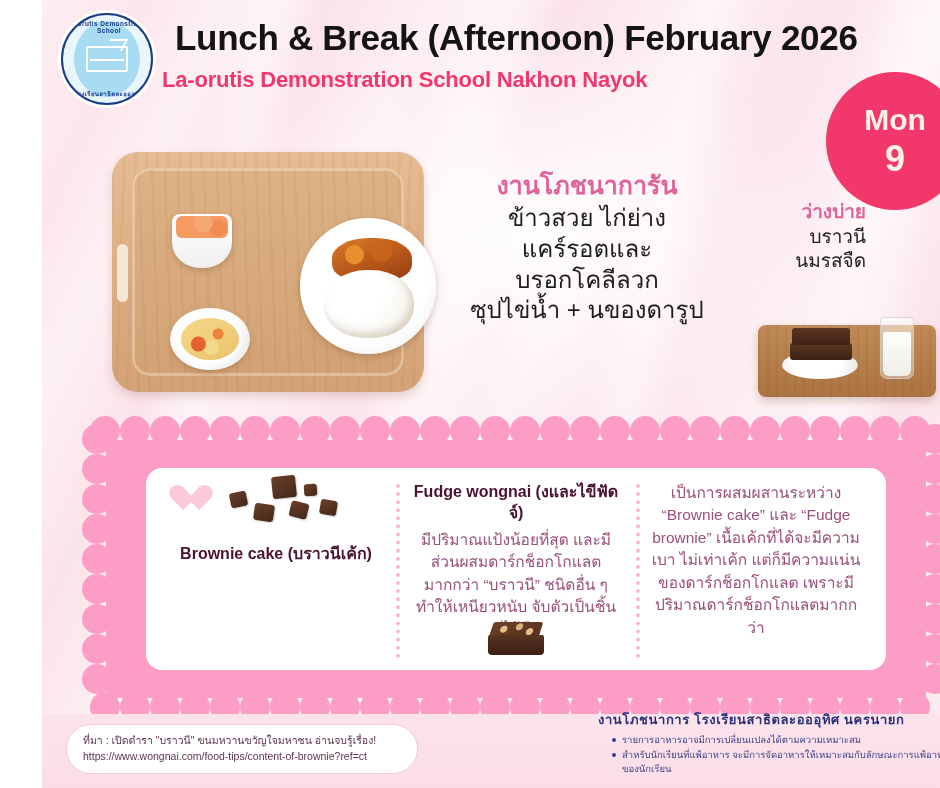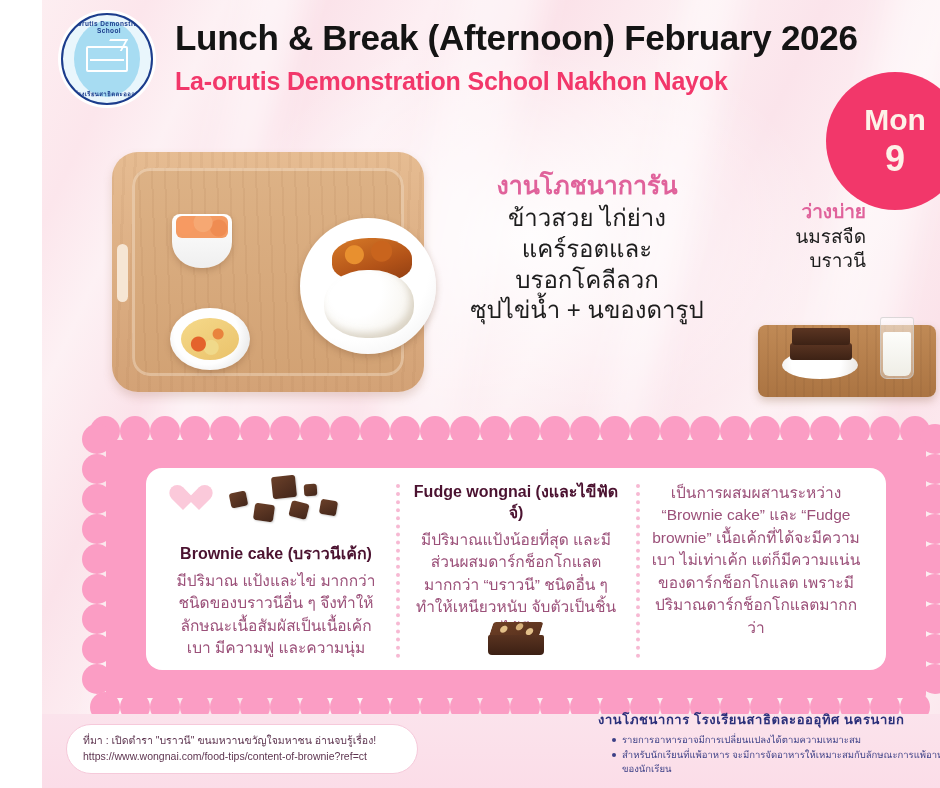--- a/index.html
+++ b/index.html
@@ -102,22 +102,22 @@
     position: absolute;
     left: 133px; top: 18px;
     font-size: 35px;
     font-weight: bold;
     color: #141414;
     letter-spacing: -0.3px;
     white-space: nowrap;
   }
   .title-sub {
     position: absolute;
-    left: 133px; top: 67px;
-    font-size: 25px;
+    left: 120px; top: 67px;
+    font-size: 22px;
     font-weight: bold;
     color: #f2376a;
     letter-spacing: -0.2px;
     white-space: nowrap;
   }
 
   .day-badge {
     position: absolute;
     right: 18px; top: 72px;
     width: 138px; height: 138px;
@@ -531,22 +531,22 @@
   <div class="lunch-text">
     <div class="lunch-title">งานโภชนาการัน</div>
     <div class="lunch-line">ข้าวสวย ไก่ย่าง</div>
     <div class="lunch-line">แคร์รอตและ</div>
     <div class="lunch-line">บรอกโคลีลวก</div>
     <div class="lunch-line">ซุปไข่น้ำ + นของดารูป</div>
   </div>
 
   <div class="snack-text">
     <div class="snack-title">ว่างบ่าย</div>
+    <div class="snack-line">บราวนี</div>
     <div class="snack-line">นมรสจืด</div>
-    <div class="snack-line">บราวนี</div>
   </div>
 
   <div class="board">
     <div class="board-plate"></div>
     <div class="brownie-stack">
       <div class="brownie-pc bot"></div>
       <div class="brownie-pc top"></div>
     </div>
     <div class="milk-glass">
       <div class="milk-fill"></div>
@@ -653,21 +653,20 @@
         </div>
 
         <div class="cols">
 
           <div class="col">
             <div style="height:62px"></div>
             <div class="col-head">
               <span>Brownie cake</span>
               <span class="th">(บราวนีเค้ก)</span>
             </div>
-            <div class="col-body">มีปริมาณ แป้งและไข่ มากกว่าชนิดของบราวนีอื่น ๆ จึงทำให้ลักษณะเนื้อสัมผัสเป็นเนื้อเค้ก เบา มีความฟู และความนุ่ม</div>
           </div>
 
           <div class="col">
             <div class="col-head">
               <span>Fudge wongnai</span>
               <span class="th">(งและไขีฟัดจ์)</span>
             </div>
             <div class="col-body">มีปริมาณแป้งน้อยที่สุด และมีส่วนผสมดาร์กช็อกโกแลต มากกว่า “บราวนี” ชนิดอื่น ๆ ทำให้เหนียวหนับ จับตัวเป็นชิ้นได้ดี</div>
             <div class="brownie-solo">
               <div class="top-face"></div>

